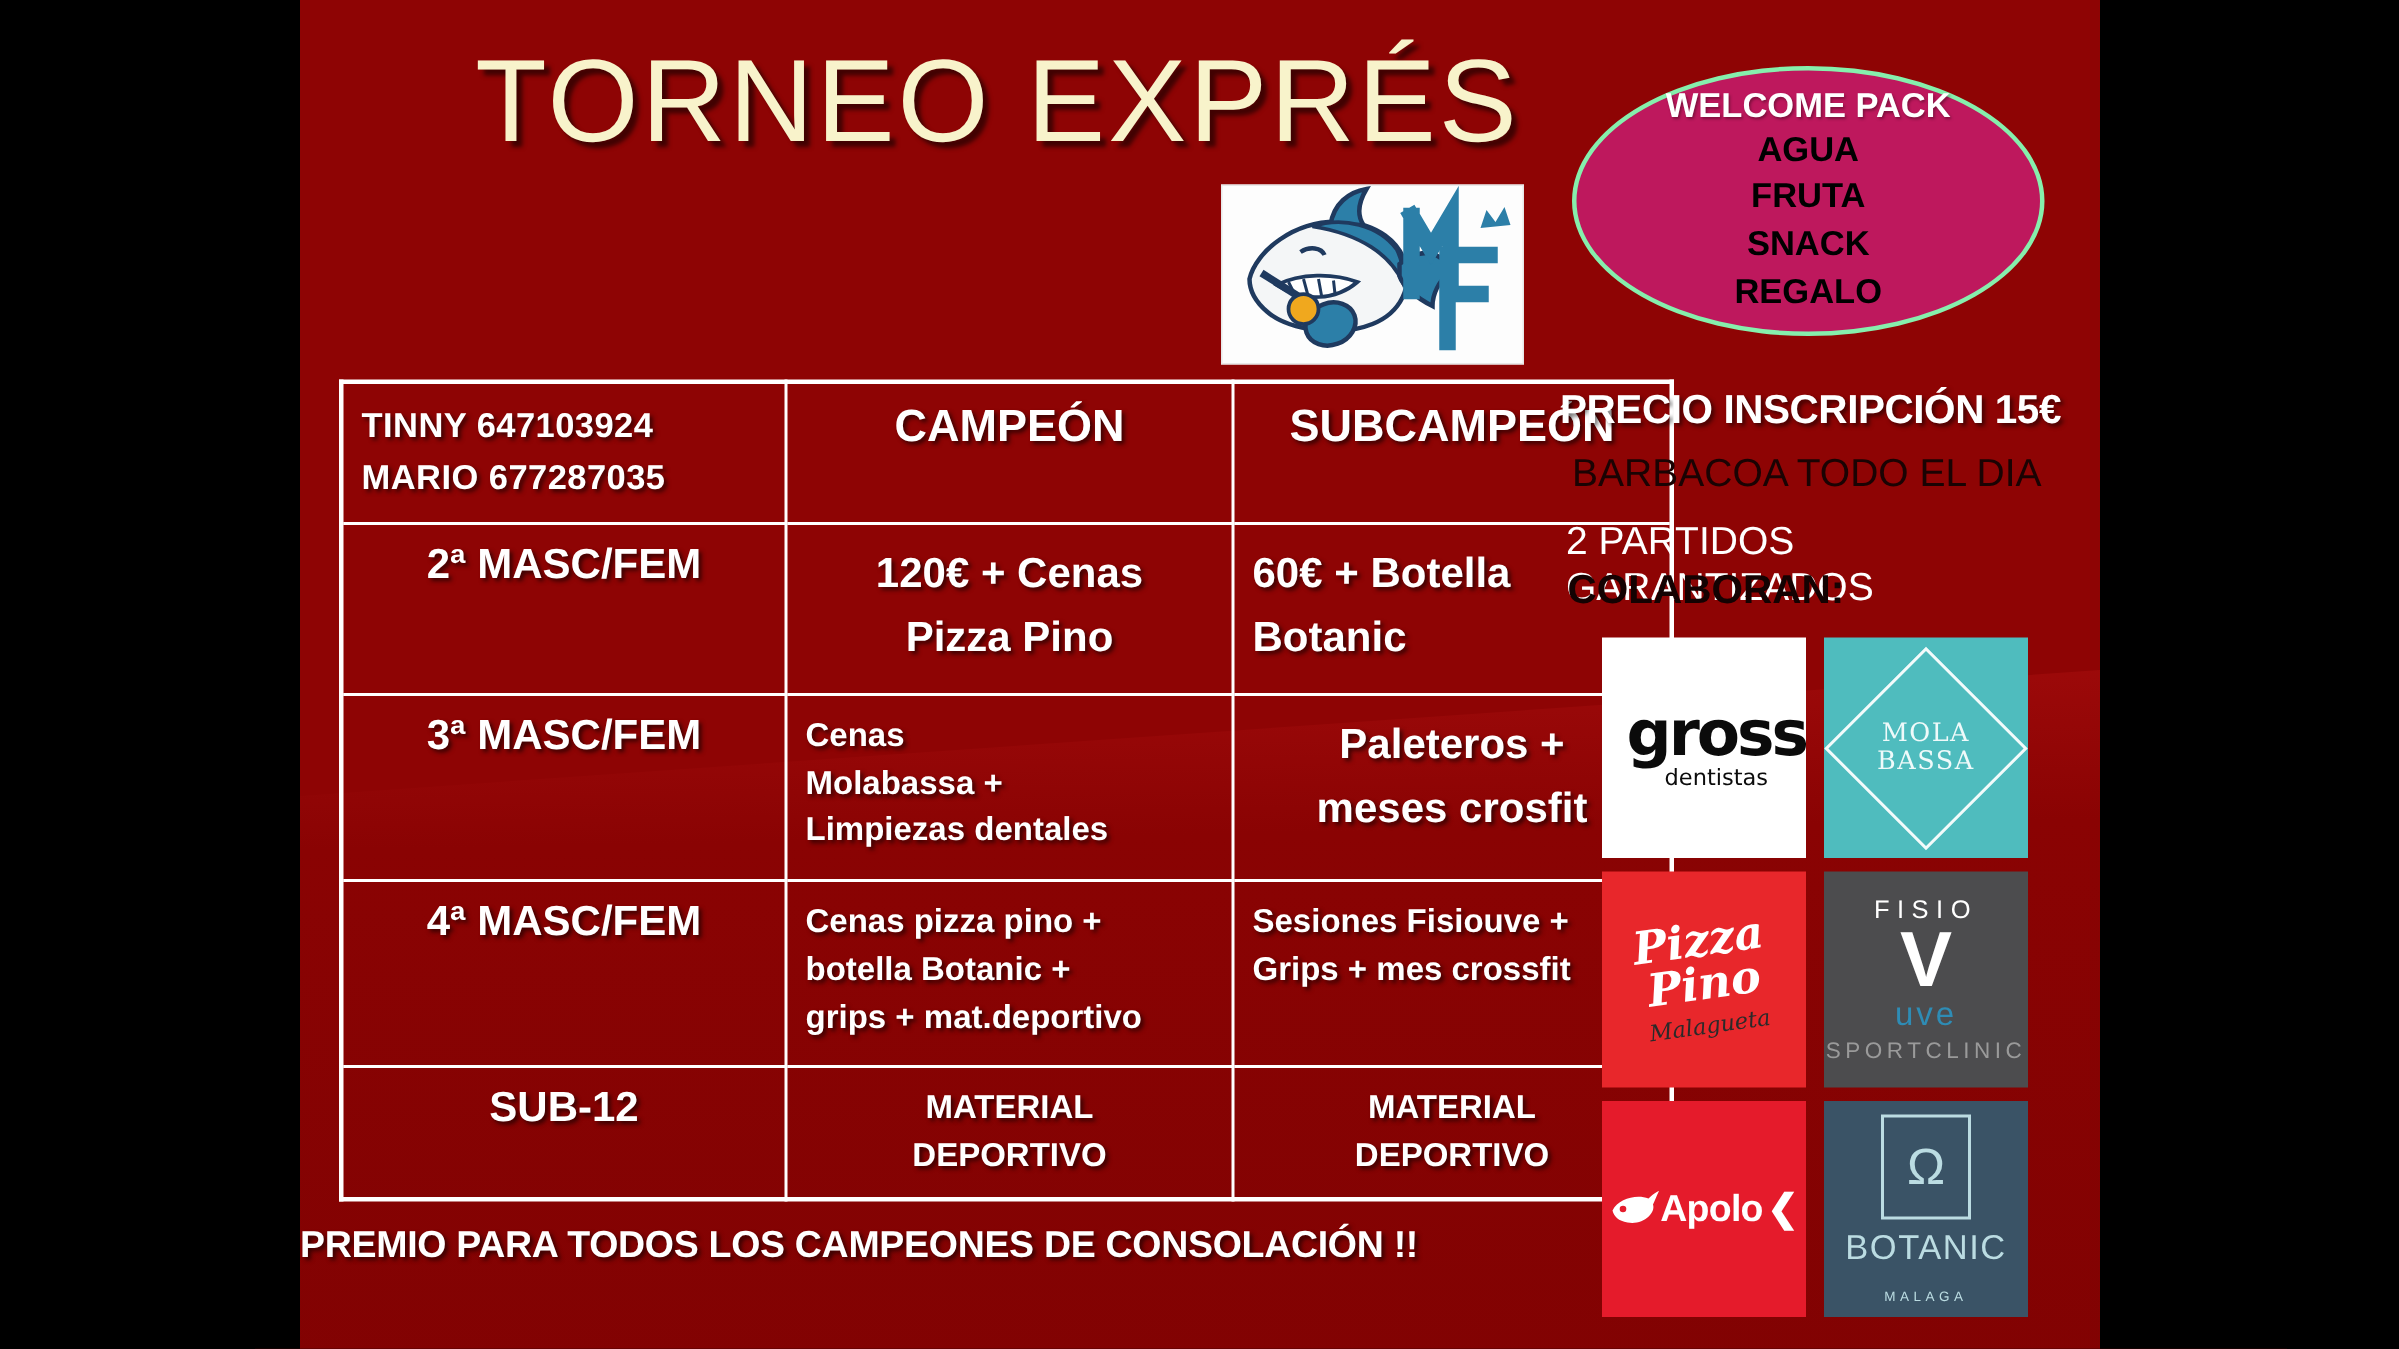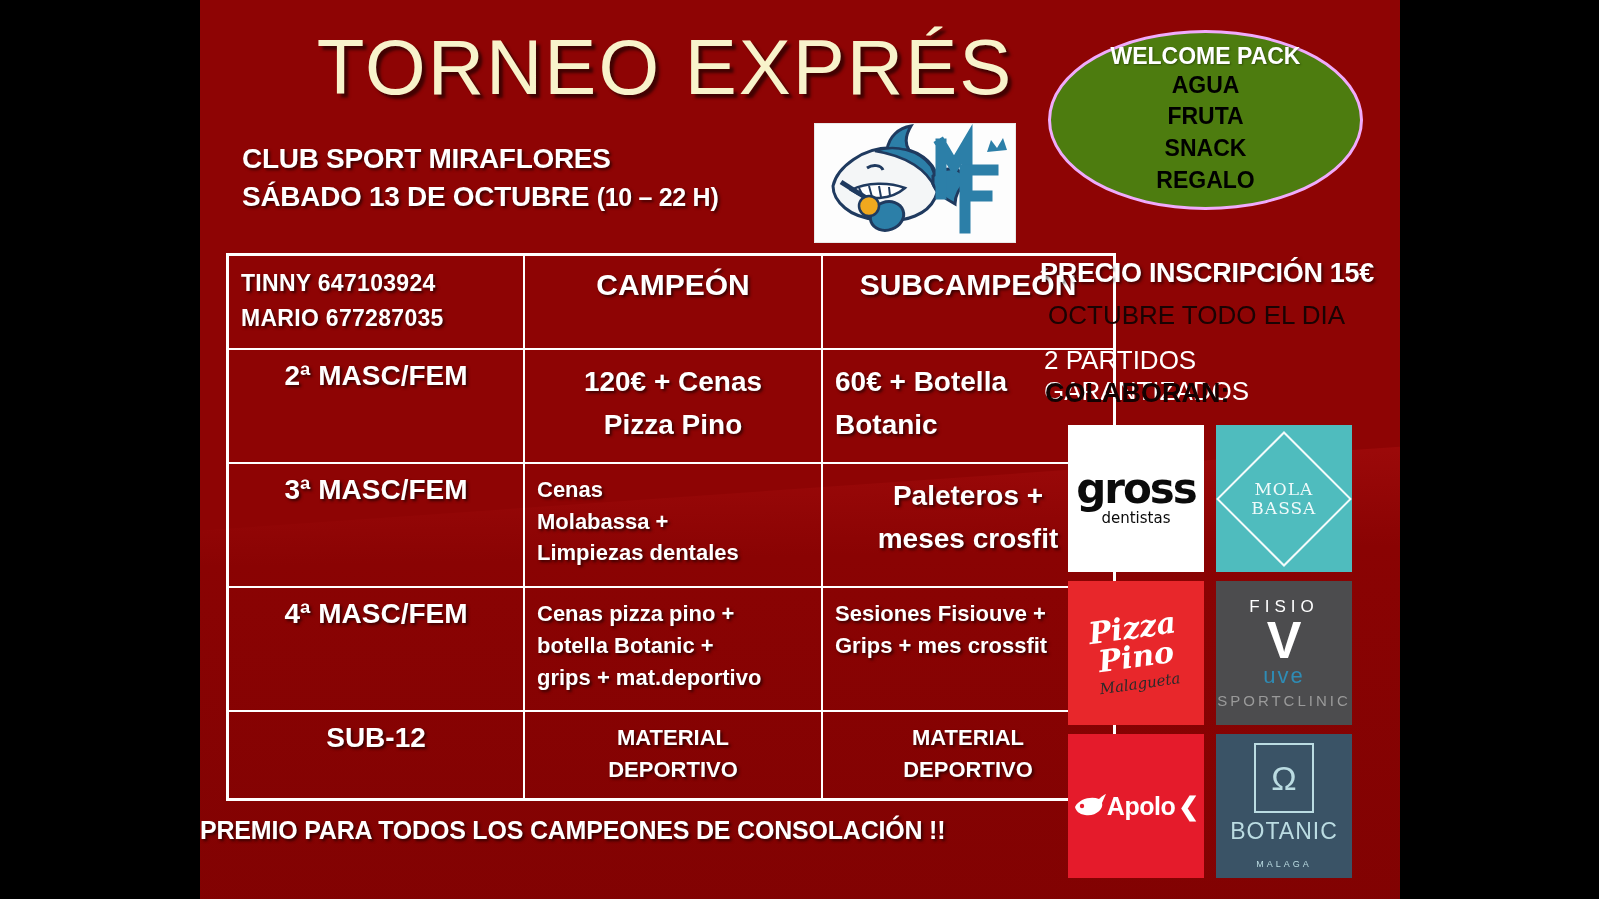--- a/index.html
+++ b/index.html
@@ -43,24 +43,24 @@
   #clubinfo .line2 .small{font-size:25px;}
 
   
   #sharklogo{
     position:absolute;left:614px;top:123px;width:200px;height:118px;
     background:#FDFDFD;border:1px solid #e8e8e8;overflow:hidden;
   }
 
   
   #welcome{
-    position:absolute;left:848px;top:30px;width:315px;height:180px;
+    position:absolute;left:848px;top:44px;width:315px;height:180px;
     border-radius:50%;
-    background:#4d7c0f;
-    border:3px solid #f0abfc;
+    background:#be185d;
+    border:3px solid #86efac;
     display:flex;flex-direction:column;align-items:center;justify-content:center;
     box-sizing:border-box;
   }
   #welcome .wtitle{
     color:#FFFFFF;font-weight:bold;font-size:23px;line-height:1.15;
     text-shadow:1px 1px 2px rgba(0,0,0,.35);
   }
   #welcome .witem{
     color:#000000;font-weight:bold;font-size:23px;line-height:1.38;
   }
@@ -115,21 +115,21 @@
     color:#140202;font-weight:bold;font-size:27px;
   }
 
   
   #sponsors{
     position:absolute;left:868px;top:425px;
     display:grid;grid-template-columns:136px 136px;grid-template-rows:147px 144px 144px;
     gap:9px 12px;
   }
   .slot{position:relative;overflow:hidden;display:flex;align-items:center;justify-content:center;}
-  .s-gross{background:#FFFFFF;}
+  .s-gross{background:#FFFFFF;justify-content:flex-end;}
   .s-mola{background:#4FBCBE;}
   .s-pizza{background:#E8272B;}
   .s-fisio{background:#4C4C4E;}
   .s-apolo{background:#E51B2B;}
   .s-botanic{background:#3A5366;}
 
   
   .gross-wrap{text-align:center;}
   .gross-word{font-size:42px;font-weight:bold;color:#0B0B0B;letter-spacing:-2px;line-height:.9;
     font-family:"DejaVu Sans", sans-serif;}
@@ -170,24 +170,20 @@
 </style>
 </head>
 <body>
 
 <div id="stage">
 
   <div id="poster">
 
     <div id="title">TORNEO EXPRÉS</div>
 
-    <div id="clubinfo">
-      <div class="line1">CLUB SPORT MIRAFLORES</div>
-      <div class="line2"><span>SÁBADO 13 DE OCTUBRE </span><span class="small">(10 – 22 H)</span></div>
-    </div>
 
     <div id="sharklogo">
       <svg viewBox="0 0 200 118" width="200" height="118" aria-hidden="true">
         <g fill="none">
 
           <path d="M18 62 C22 44 48 22 80 24 C104 25 118 38 122 52 C126 66 120 84 100 92 C78 101 44 96 30 84 C24 79 18 72 18 62 Z" fill="#F4F6F7" stroke="#1F3A5F" stroke-width="3"></path>
 
           <path d="M72 26 C74 12 84 4 96 2 C90 12 90 20 94 26 Z" fill="#2C7FA8" stroke="#1F3A5F" stroke-width="3"></path>
 
           <path d="M60 27 C80 20 104 26 116 42 C120 50 121 58 120 64 C112 46 92 32 60 27 Z" fill="#2C7FA8" stroke="#1F3A5F" stroke-width="2.5"></path>
@@ -260,21 +256,21 @@
 DEPORTIVO</td>
         <td class="c-sub med ctr" style="white-space:pre-line;">MATERIAL
 DEPORTIVO</td>
       </tr>
     </tbody>
       </table>
 
     <div id="footer">PREMIO PARA TODOS LOS CAMPEONES DE CONSOLACIÓN !!</div>
 
     <div id="price">PRECIO INSCRIPCIÓN 15€</div>
-    <div id="bbq">OCTUBRE TODO EL DIA</div>
+    <div id="bbq">BARBACOA TODO EL DIA</div>
     <div id="guaranteed">2 PARTIDOS GARANTIZADOS</div>
     <div id="colaboran">COLABORAN:</div>
 
     <div id="sponsors">
 
       <div class="slot s-gross">
         <div class="gross-wrap">
           <div class="gross-word">gross</div>
           <div class="gross-sub">dentistas</div>
         </div>

